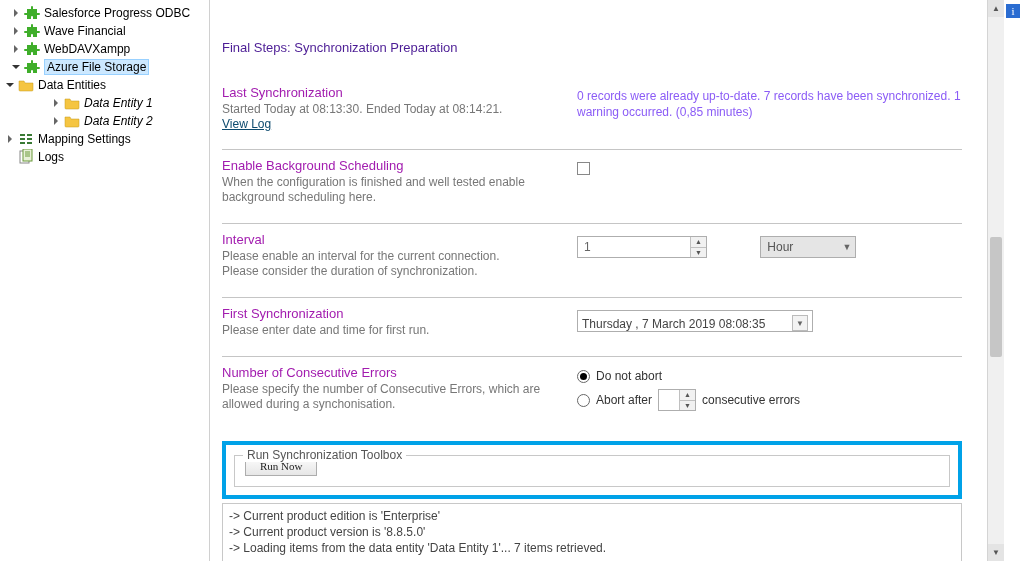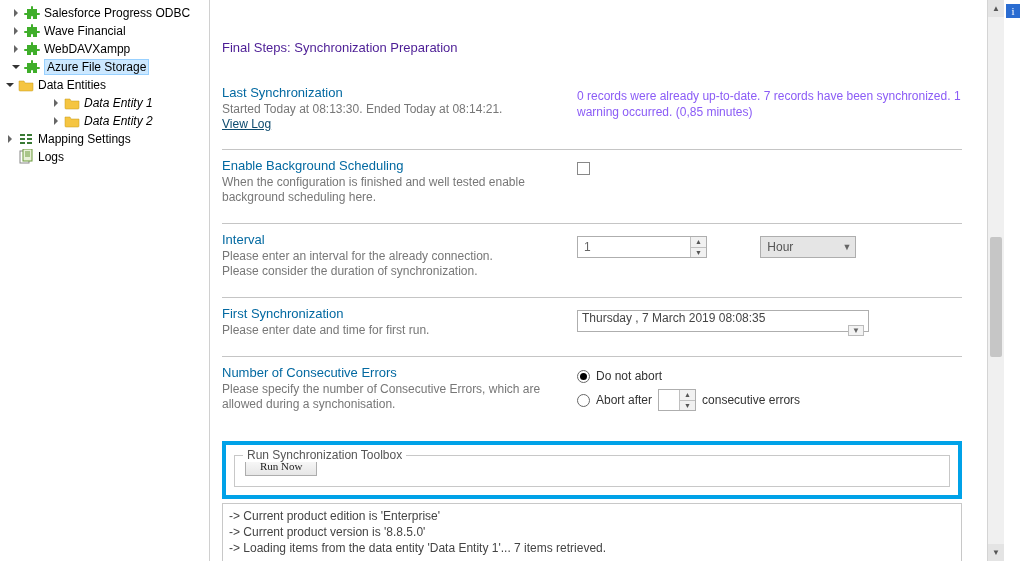--- a/index.html
+++ b/index.html
@@ -76,21 +76,21 @@
     margin: 30px 0 30px 0;
   }
   .section {
     border-top: 1px solid #c5c5c5;
     padding: 8px 0 18px 0;
     display: flex;
   }
   .section.first { border-top: none; padding-top: 0; }
   .sec-left { width: 355px; padding-right: 10px; }
   .sec-right { flex: 1; padding-top: 4px; }
-  .sec-title { font-size: 13px; color: #0369a1; font-weight: normal; margin-bottom: 2px; }
+  .sec-title { font-size: 13px; color: #a21caf; font-weight: normal; margin-bottom: 2px; }
   .sec-desc { font-size: 12px; color: #777; line-height: 1.25; }
   .link { color: #0c4a6e; text-decoration: underline; cursor: pointer; font-size: 12px; }
   .result-text { font-size: 12px; color: #8b5cf6; line-height: 1.3; }
   
   .checkbox {
     width: 13px; height: 13px; border: 1px solid #888; display: inline-block; background: #fff;
   }
   .spin-field {
     display: inline-flex; align-items: stretch; border: 1px solid #aeaeae; height: 22px; background: #fff;
   }
@@ -100,21 +100,21 @@
   .spin-field.small input { width: 20px; }
   .spin-btns { width: 16px; display: flex; flex-direction: column; border-left: 1px solid #c0c0c0; }
   .spin-btns span { flex:1; font-size:7px; display:flex; align-items:center; justify-content:center; color:#555; background:#f1f1f1; }
   .spin-btns span:first-child { border-bottom:1px solid #c0c0c0; }
   .combo {
     display:inline-flex; align-items:center; justify-content:space-between;
     border:1px solid #aeaeae; background:#e5e5e5; height:22px; width:96px; padding:0 4px 0 6px; font-size:12px; color:#555; margin-left:50px;
   }
   .combo .chev { font-size:9px; color:#666; }
   .date-field {
-    display:inline-flex; align-items:flex-start; border:1px solid #aeaeae; height:22px; width:292px; background:#fff; padding:0 4px; font-size:12px; color:#444;flex-direction:column;
+    display:inline-flex; align-items:flex-end; border:1px solid #aeaeae; height:22px; width:236px; background:#fff; padding:0 4px; font-size:12px; color:#444;
   }
   .date-field .dd-btn { margin-left:auto; width:16px; height:16px; border:1px solid #bbb; background:#f3f3f3; display:flex; align-items:center; justify-content:center; font-size:8px; color:#666;}
   .radio-row { display:flex; align-items:center; margin-bottom:6px; font-size:12px; color:#333;}
   .radio {
     width:13px; height:13px; border:1px solid #666; border-radius:50%; margin-right:6px; display:inline-flex; align-items:center; justify-content:center; background:#fff;
   }
   .radio.checked::after { content:""; width:7px; height:7px; background:#000; border-radius:50%; }
   
   .highlight-box {
     border: 4px solid #00A2E8;
@@ -304,21 +304,21 @@
         <div class="sec-desc">When the configuration is finished and well tested enable background scheduling here.</div>
       </div>
       <div class="sec-right">
         <span class="checkbox"></span>
       </div>
     </div>
 
     <div class="section">
       <div class="sec-left">
         <div class="sec-title">Interval</div>
-        <div class="sec-desc">Please enter an interval for the already connection.</div>
+        <div class="sec-desc">Please enable an interval for the current connection.</div>
         <div class="sec-desc">Please consider the duration of synchronization.</div>
       </div>
       <div class="sec-right">
         <span class="spin-field">
           <input value="1" style="">
           <span class="spin-btns">
               <span>▲</span>
               <span>▼</span>
             </span>
         </span>

